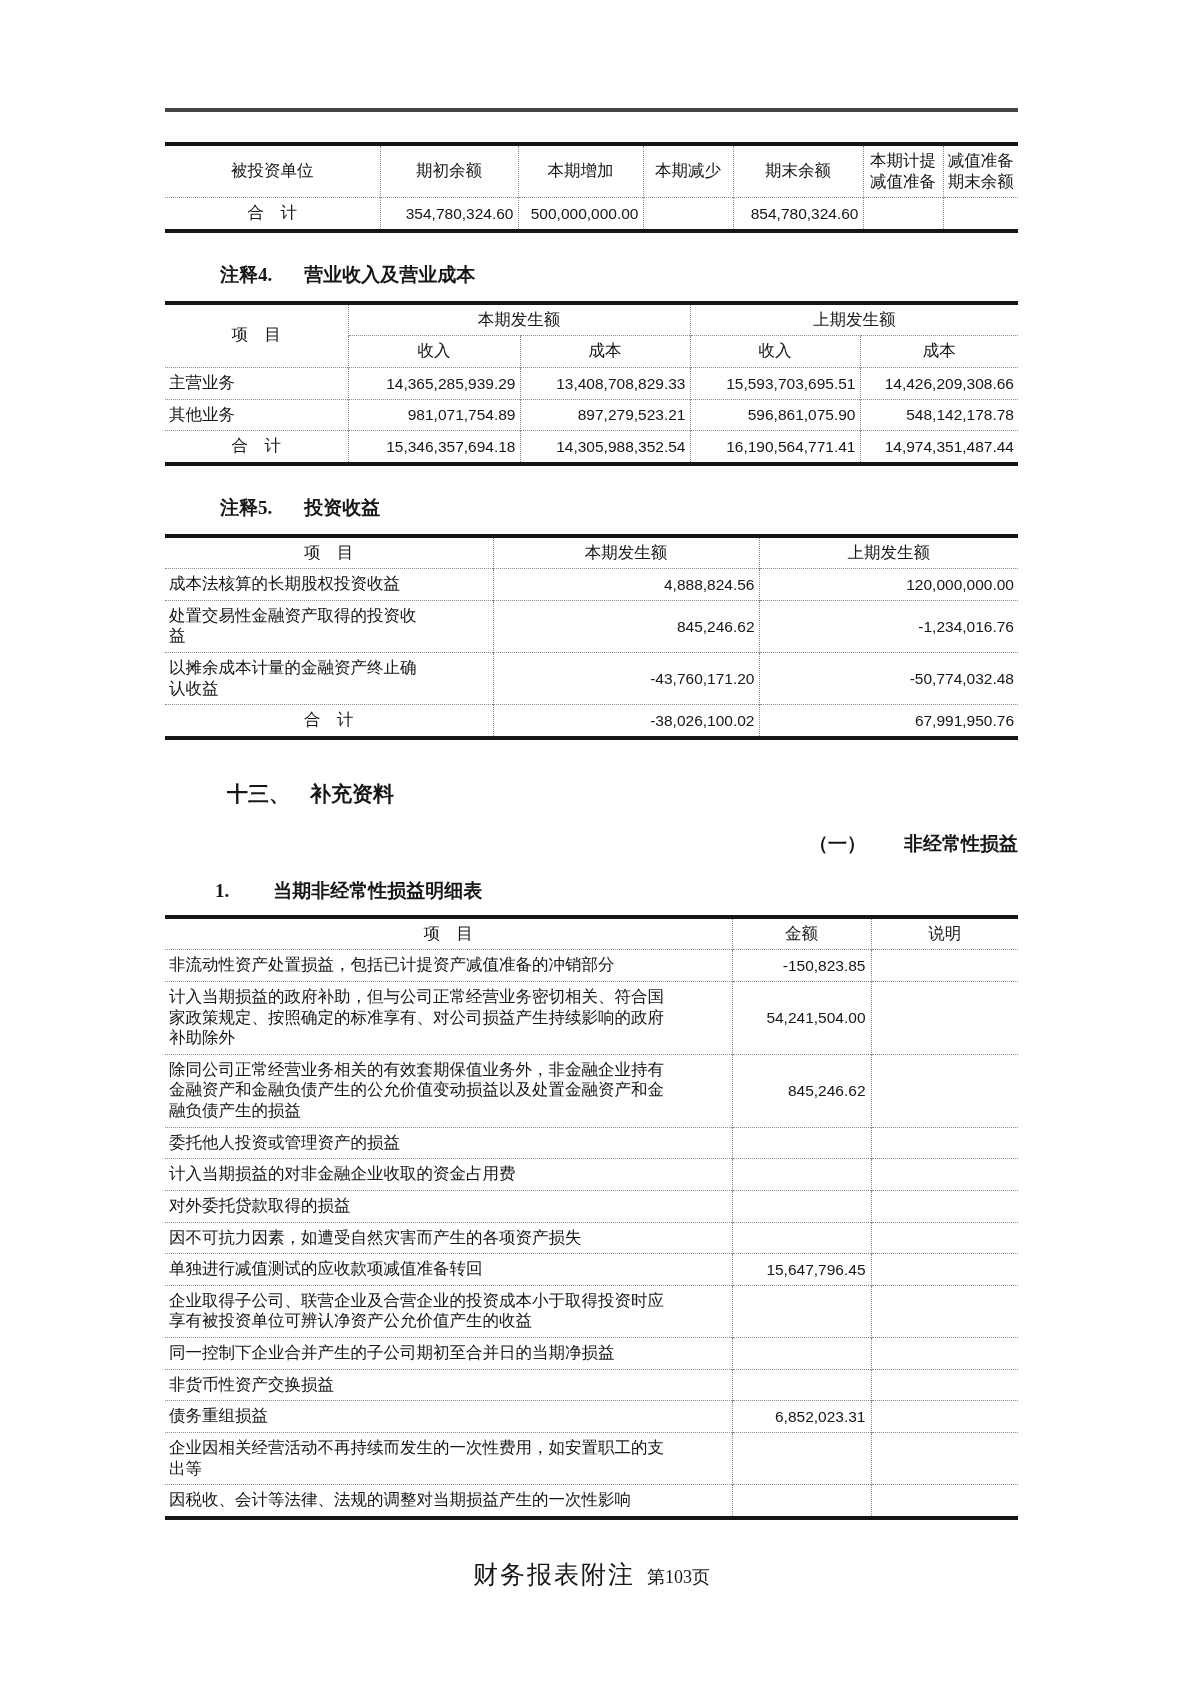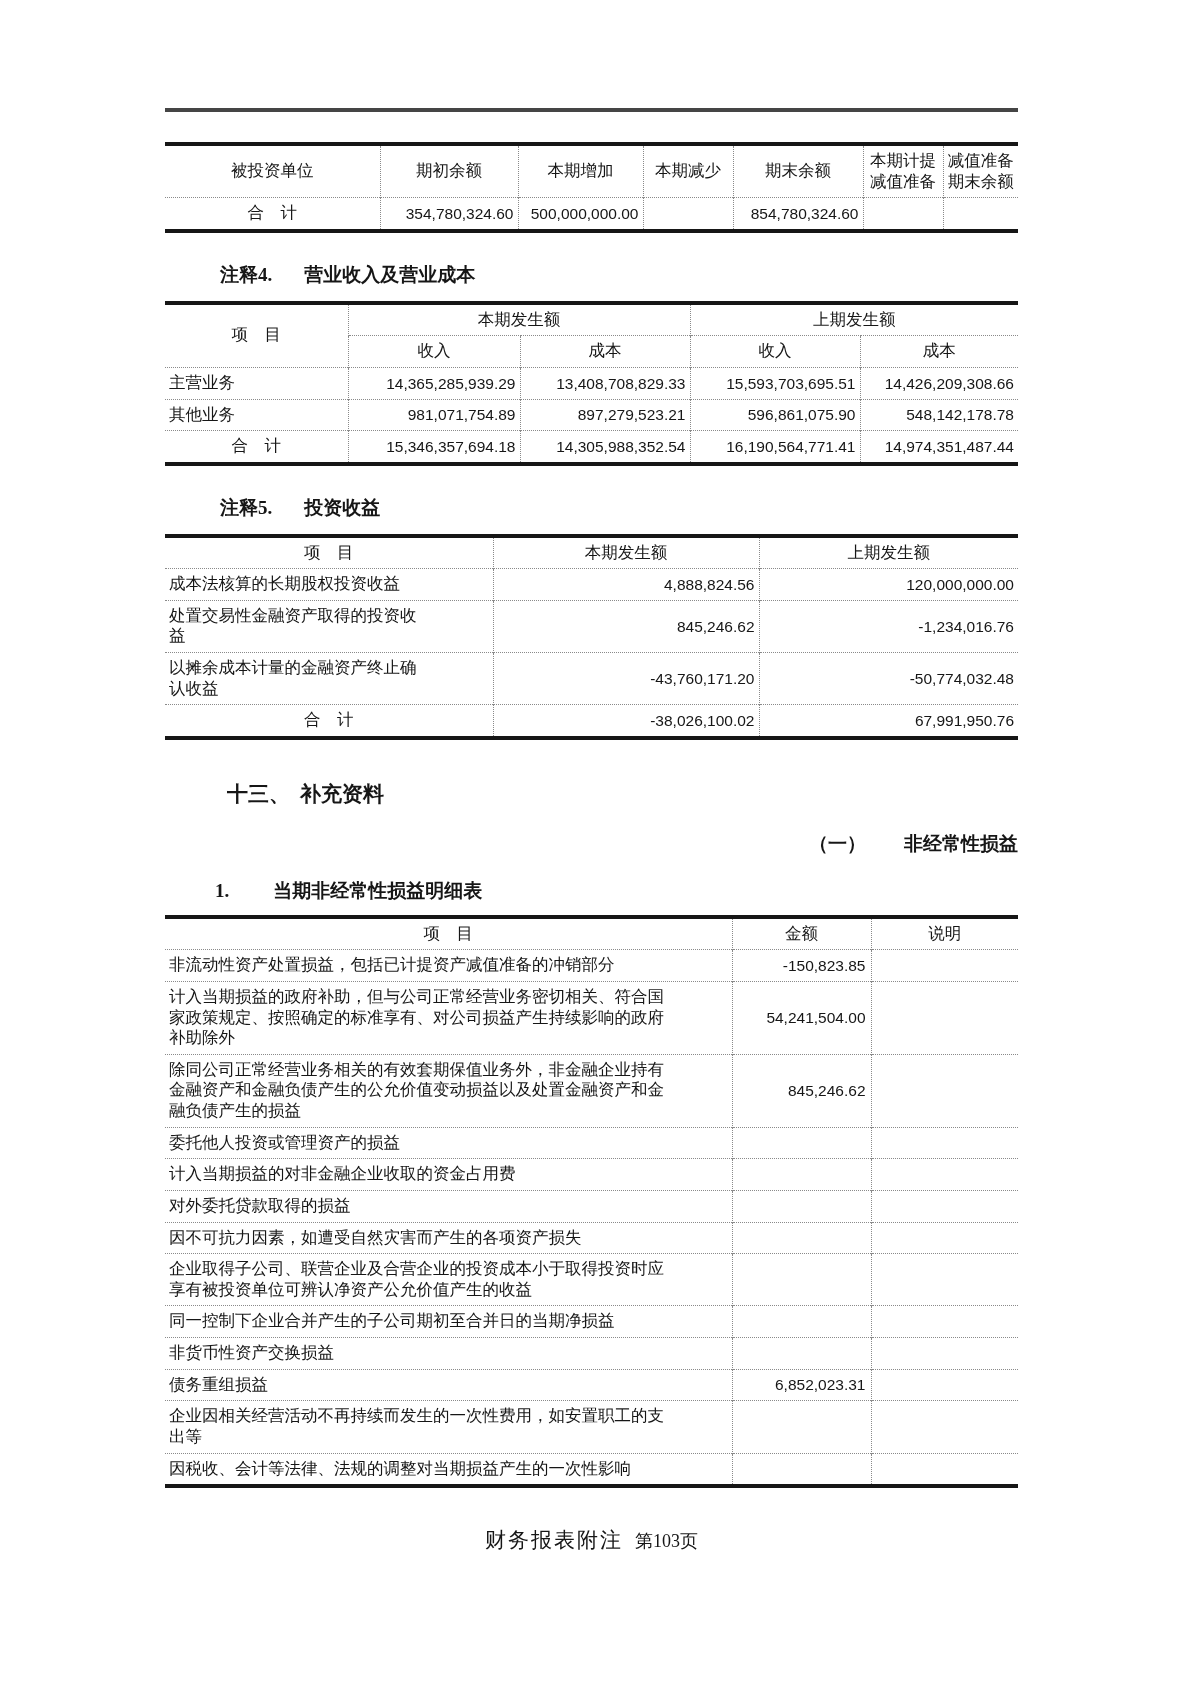--- a/index.html
+++ b/index.html
@@ -33,28 +33,28 @@
   .wrap{max-width:505px;}     
   .wrap5{max-width:255px;}    
 
   .t1{margin-top:30px;}
   .t4,.t5,.t6{margin-top:14px;}
   .t6{margin-top:12px;}
 
   .note-h{font-weight:bold;font-size:19px;margin:30px 0 0 55px;line-height:1.25;}
   .note-h .no{margin-right:32px;text-align:center;}
   .sec-h{font-weight:bold;font-size:21px;margin:42px 0 0 62px;line-height:1.2;}
-  .sec-h .no{margin-right:10px;}
+  .sec-h .no{margin-right:20px;}
   .sub-h{font-weight:bold;font-size:19px;margin:26px 0 0 77px;line-height:1.2;text-align:right;}
   .sub-h .no{margin-right:38px;}
   .sub2-h{font-weight:bold;font-size:19px;margin:24px 0 0 50px;line-height:1.2;}
   .sub2-h .no{margin-right:44px;}
 
   .footer{margin-top:38px;text-align:center;}
-  .f-title{font-size:21px;letter-spacing:2px;}
+  .f-title{font-size:25px;letter-spacing:2px;}
   .f-page{font-size:18px;margin-left:12px;margin-top:17px;}
 </style>
 </head>
 <body>
 
 <div class="page">
   <div class="content">
 
     <div class="top-rule"></div>
 
@@ -259,20 +259,27 @@
         </tr>
         <tr>
           <td class="lbl fc">
               <div class="wrap">因不可抗力因素，如遭受自然灾害而产生的各项资产损失</div>
             </td>
           <td class="num"></td>
           <td></td>
         </tr>
         <tr>
           <td class="lbl fc">
+              <div class="wrap">单独进行减值测试的应收款项减值准备转回</div>
+            </td>
+          <td class="num">15,647,796.45</td>
+          <td></td>
+        </tr>
+        <tr>
+          <td class="lbl fc">
               <div class="wrap">企业取得子公司、联营企业及合营企业的投资成本小于取得投资时应享有被投资单位可辨认净资产公允价值产生的收益</div>
             </td>
           <td class="num"></td>
           <td></td>
         </tr>
         <tr>
           <td class="lbl fc">
               <div class="wrap">同一控制下企业合并产生的子公司期初至合并日的当期净损益</div>
             </td>
           <td class="num"></td>

